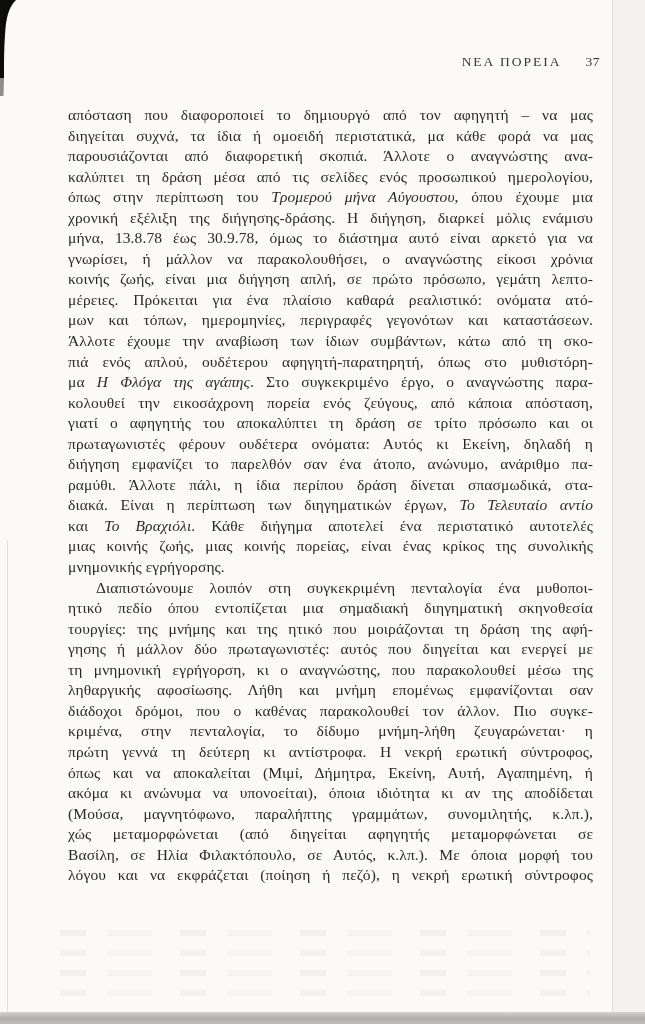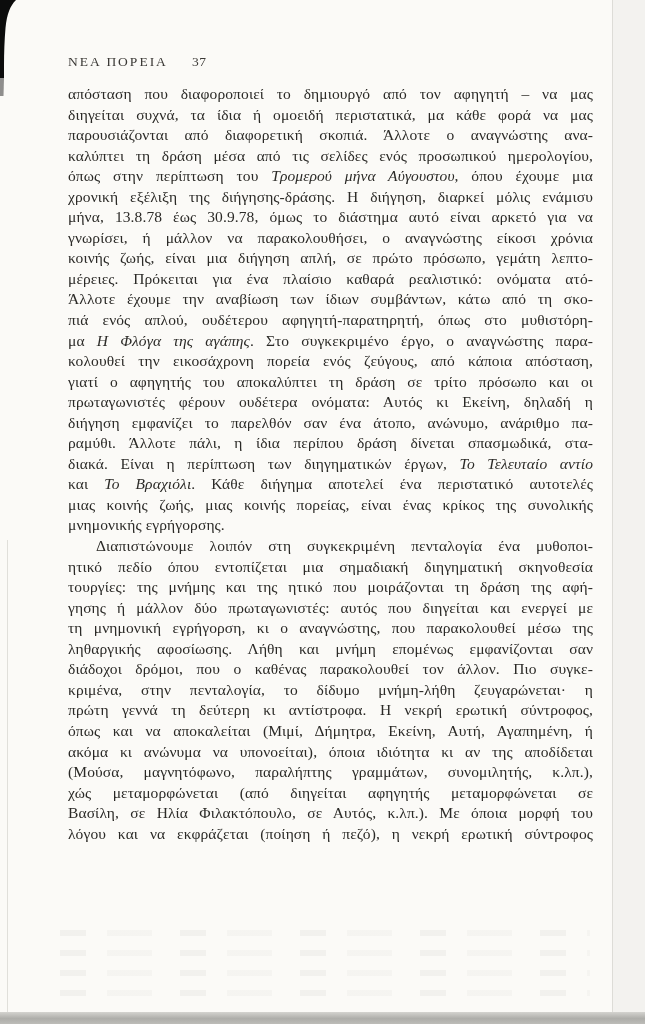--- a/index.html
+++ b/index.html
@@ -42,36 +42,36 @@
     position: absolute;
     left: 0; top: 0;
     width: 22px; height: 110px;
   }
   
   .running-head {
     position: absolute;
     left: 68px; top: 54px;
     width: 532px;
     display: flex;
-    justify-content: flex-start;
+    justify-content: flex-end;
     align-items: baseline;
     font-size: 13.5px;
     color: #3a3835;
   }
   .journal-title {
     letter-spacing: 2px;
   }
   .page-number {
     letter-spacing: 0.5px;
     margin-left: 24px;
   }
   
   .text-block {
     position: absolute;
-    left: 68px; top: 84px;
+    left: 68px; top: 105px;
     width: 525px;
   }
   .line {
     font-size: 15.5px;
     line-height: 20.55px;
     height: 20.55px;
     white-space: normal;
     text-align: justify;
     text-align-last: justify;
     letter-spacing: 0.1px;
@@ -122,20 +122,21 @@
       <div class="line"><span>απόσταση που διαφοροποιεί το δημιουργό από τον αφηγητή – να μας</span></div>
       <div class="line"><span>διηγείται συχνά, τα ίδια ή ομοειδή περιστατικά, μα κάθε φορά να μας</span></div>
       <div class="line"><span>παρουσιάζονται από διαφορετική σκοπιά. Άλλοτε ο αναγνώστης ανα-</span></div>
       <div class="line"><span>καλύπτει τη δράση μέσα από τις σελίδες ενός προσωπικού ημερολογίου,</span></div>
       <div class="line"><span>όπως στην περίπτωση του </span><span class="it">Τρομερού μήνα Αύγουστου</span><span>, όπου έχουμε μια</span></div>
       <div class="line"><span>χρονική εξέλιξη της διήγησης-δράσης. Η διήγηση, διαρκεί μόλις ενάμισυ</span></div>
       <div class="line"><span>μήνα, 13.8.78 έως 30.9.78, όμως το διάστημα αυτό είναι αρκετό για να</span></div>
       <div class="line"><span>γνωρίσει, ή μάλλον να παρακολουθήσει, ο αναγνώστης είκοσι χρόνια</span></div>
       <div class="line"><span>κοινής ζωής, είναι μια διήγηση απλή, σε πρώτο πρόσωπο, γεμάτη λεπτο-</span></div>
       <div class="line"><span>μέρειες. Πρόκειται για ένα πλαίσιο καθαρά ρεαλιστικό: ονόματα ατό-</span></div>
+      <div class="line"><span>μων και τόπων, ημερομηνίες, περιγραφές γεγονότων και καταστάσεων.</span></div>
       <div class="line"><span>Άλλοτε έχουμε την αναβίωση των ίδιων συμβάντων, κάτω από τη σκο-</span></div>
       <div class="line"><span>πιά ενός απλού, ουδέτερου αφηγητή-παρατηρητή, όπως στο μυθιστόρη-</span></div>
       <div class="line"><span>μα </span><span class="it">Η Φλόγα της αγάπης</span><span>. Στο συγκεκριμένο έργο, ο αναγνώστης παρα-</span></div>
       <div class="line"><span>κολουθεί την εικοσάχρονη πορεία ενός ζεύγους, από κάποια απόσταση,</span></div>
       <div class="line"><span>γιατί ο αφηγητής του αποκαλύπτει τη δράση σε τρίτο πρόσωπο και οι</span></div>
       <div class="line"><span>πρωταγωνιστές φέρουν ουδέτερα ονόματα: Αυτός κι Εκείνη, δηλαδή η</span></div>
       <div class="line"><span>διήγηση εμφανίζει το παρελθόν σαν ένα άτοπο, ανώνυμο, ανάριθμο πα-</span></div>
       <div class="line"><span>ραμύθι. Άλλοτε πάλι, η ίδια περίπου δράση δίνεται σπασμωδικά, στα-</span></div>
       <div class="line"><span>διακά. Είναι η περίπτωση των διηγηματικών έργων, </span><span class="it">Το Τελευταίο αντίο</span></div>
       <div class="line"><span>και </span><span class="it">Το Βραχιόλι</span><span>. Κάθε διήγημα αποτελεί ένα περιστατικό αυτοτελές</span></div>

